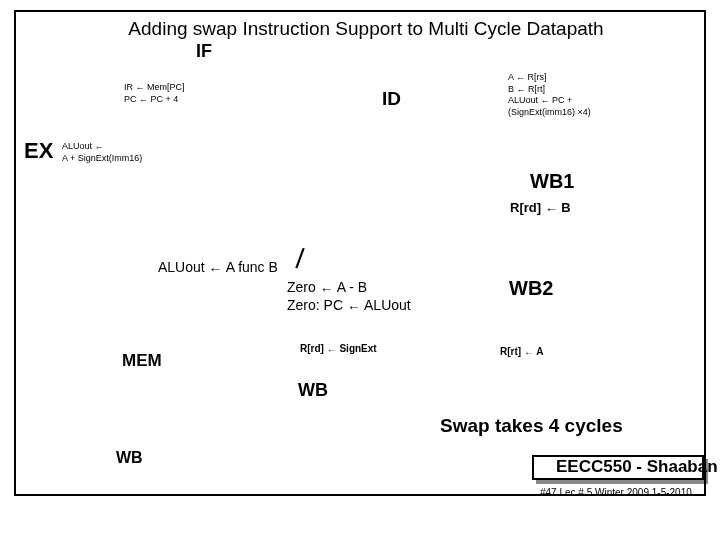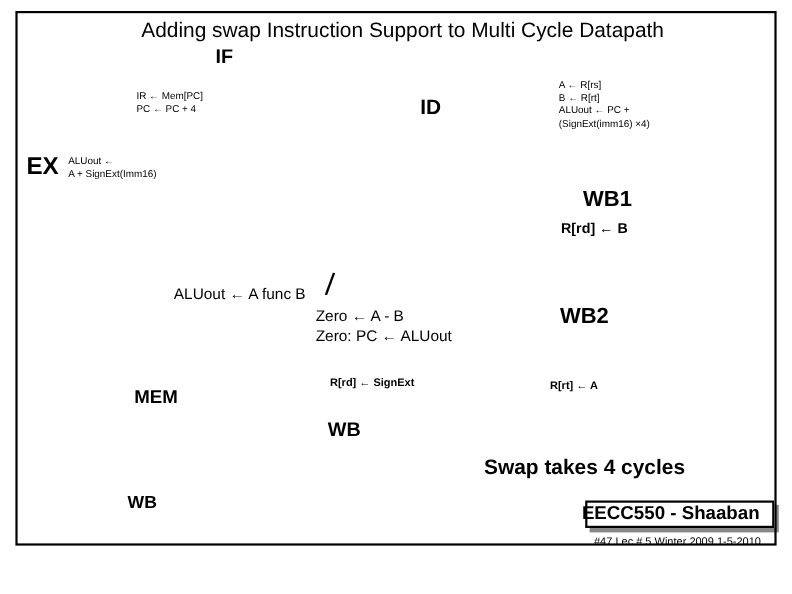--- a/index.html
+++ b/index.html
@@ -168,21 +168,21 @@
       position: absolute;
       left: 536px;
       top: 459px;
       width: 172px;
       height: 25px;
       background: #888;
       z-index: -1;
     }
     .course-label {
       position: absolute;
-      left: 529px;
+      left: 556px;
       top: 457px;
       font-size: 17px;
       font-weight: bold;
     }
     .footer-label {
       position: absolute;
       left: 540px;
       top: 487px;
       font-size: 10px;
     }

